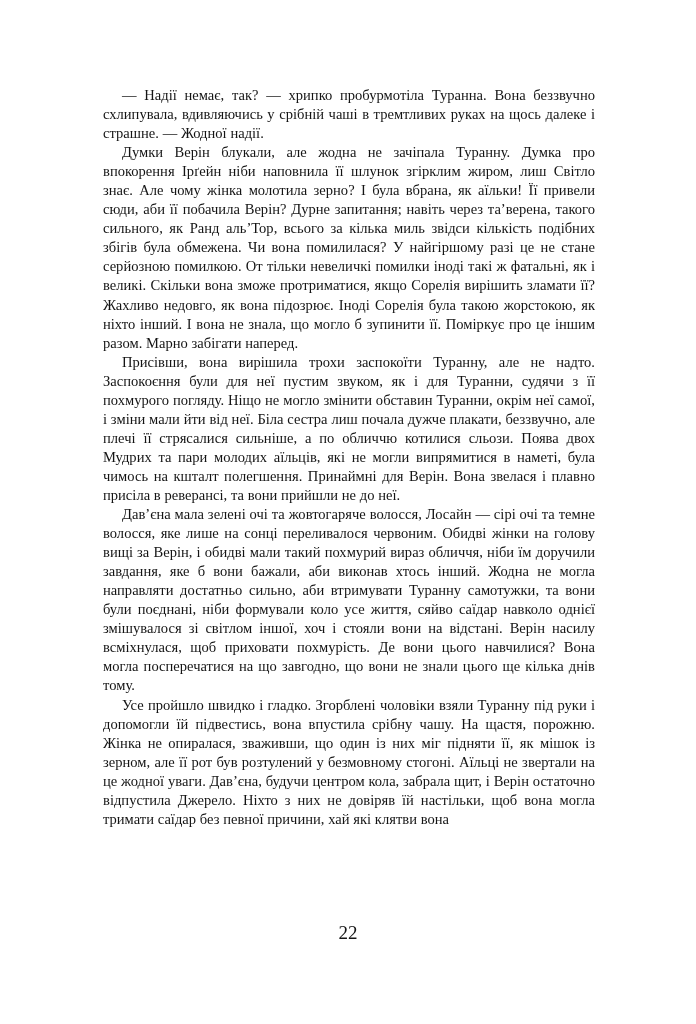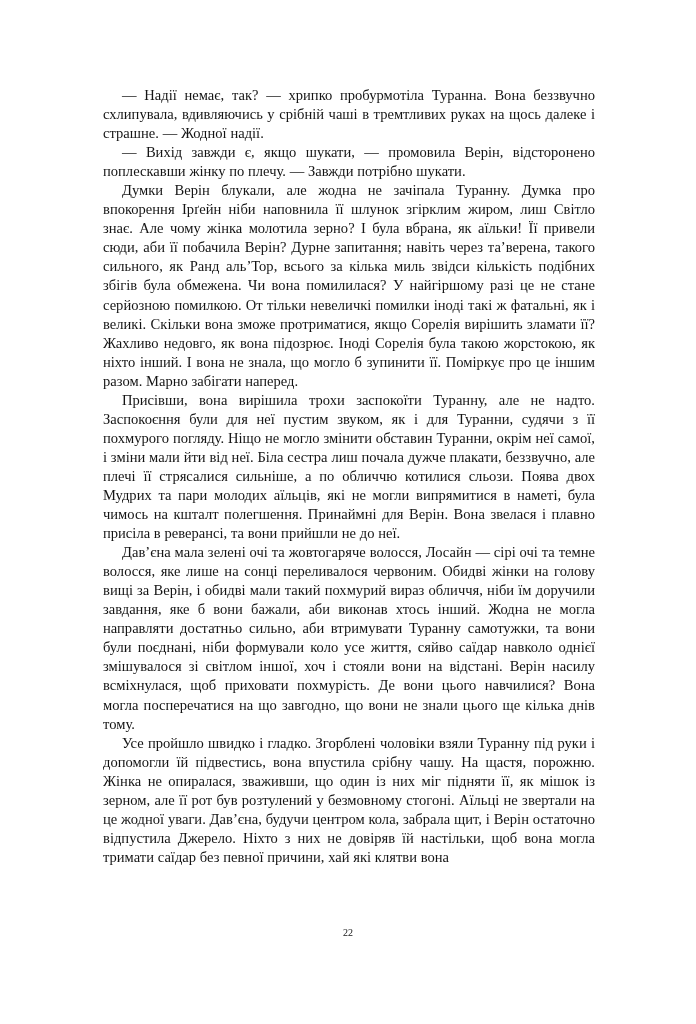--- a/index.html
+++ b/index.html
@@ -42,33 +42,32 @@
     text-align: justify;
   }
   .it {
   }
   .page-number {
     position: absolute;
     left: 0;
     top: 925px;
     width: 696px;
     text-align: center;
-    font-size: 10px;
+    font-size: 19px;
     line-height: 16px;
     color: #141414;
   }
 </style>
 </head>
 <body style="background: rgb(255, 255, 255); color: rgb(20, 20, 20);">
 
 <div class="page" style="background: rgb(255, 255, 255);">
 
   <div class="text-block">
       <p class="para"><span>— Надії немає, так? — хрипко пробурмотіла Туранна. Вона беззвучно схлипувала, вдивляючись у срібній чаші в тремтливих руках на щось далеке і страшне. — Жодної надії.</span></p>
-      <p class="para"><span>— Вихід завжди є, якщо шукати, — промовила Верін, відсторонено поплескавши жінку по плечу. — Завжди потрібно шукати.</span></p>
       <p class="para"><span>Думки Верін блукали, але жодна не зачіпала Туранну. Думка про впокорення Ірґейн ніби наповнила її шлунок згірклим жиром, лиш Світло знає. Але чому жінка молотила зерно? І була вбрана, як аїльки! Її привели сюди, аби її побачила Верін? Дурне запитання; навіть через </span><span class="it">та’верена</span><span>, такого сильного, як Ранд аль’Тор, всього за кілька миль звідси кількість подібних збігів була обмежена. Чи вона помилилася? У найгіршому разі це не стане серйозною помилкою. От тільки невеличкі помилки іноді такі ж фатальні, як і великі. Скільки вона зможе протриматися, якщо Сорелія вирішить зламати її? Жахливо недовго, як вона підозрює. Іноді Сорелія була такою жорстокою, як ніхто інший. І вона не знала, що могло б зупинити її. Поміркує про це іншим разом. Марно забігати наперед.</span></p>
       <p class="para"><span>Присівши, вона вирішила трохи заспокоїти Туранну, але не надто. Заспокоєння були для неї пустим звуком, як і для Туранни, судячи з її похмурого погляду. Ніщо не могло змінити обставин Туранни, окрім неї самої, і зміни мали йти від неї. Біла сестра лиш почала дужче плакати, беззвучно, але плечі її стрясалися сильніше, а по обличчю котилися сльози. Поява двох Мудрих та пари молодих аїльців, які не могли випрямитися в наметі, була чимось на кшталт полегшення. Принаймні для Верін. Вона звелася і плавно присіла в реверансі, та вони прийшли не до неї.</span></p>
       <p class="para"><span>Дав’єна мала зелені очі та жовтогаряче волосся, Лосайн — сірі очі та темне волосся, яке лише на сонці переливалося червоним. Обидві жінки на голову вищі за Верін, і обидві мали такий похмурий вираз обличчя, ніби їм доручили завдання, яке б вони бажали, аби виконав хтось інший. Жодна не могла направляти достатньо сильно, аби втримувати Туранну самотужки, та вони були поєднані, ніби формували коло усе життя, сяйво </span><span class="it">саїдар</span><span> навколо однієї змішувалося зі світлом іншої, хоч і стояли вони на відстані. Верін насилу всміхнулася, щоб приховати похмурість. Де вони цього навчилися? Вона могла посперечатися на що завгодно, що вони не знали цього ще кілька днів тому.</span></p>
       <p class="para"><span>Усе пройшло швидко і гладко. Згорблені чоловіки взяли Туранну під руки і допомогли їй підвестись, вона впустила срібну чашу. На щастя, порожню. Жінка не опиралася, зваживши, що один із них міг підняти її, як мішок із зерном, але її рот був розтулений у безмовному стогоні. Аїльці не звертали на це жодної уваги. Дав’єна, будучи центром кола, забрала щит, і Верін остаточно відпустила Джерело. Ніхто з них не довіряв їй настільки, щоб вона могла тримати </span><span class="it">саїдар</span><span> без певної причини, хай які клятви вона</span></p>
     </div>
 
   <div class="page-number">22</div>
 
 </div>
 

